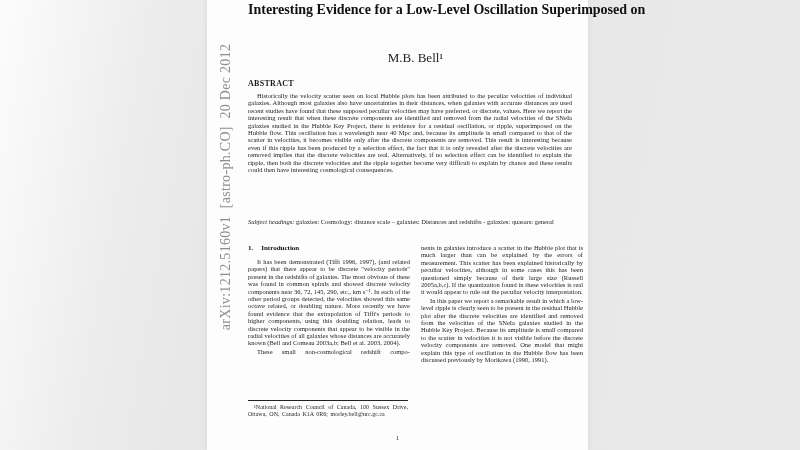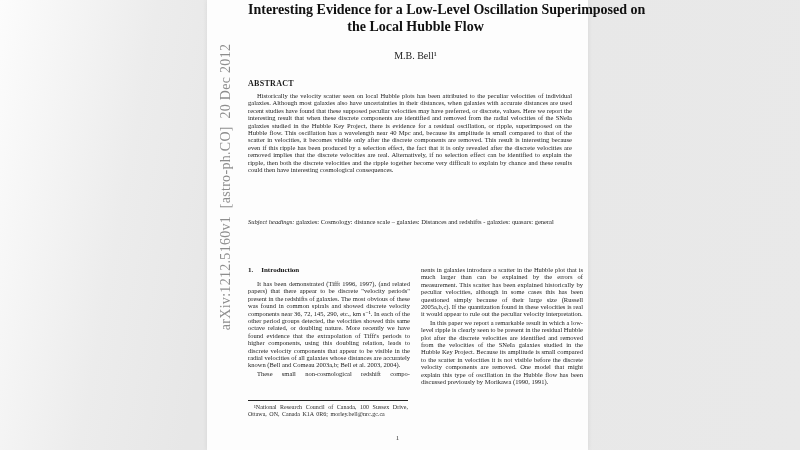--- a/index.html
+++ b/index.html
@@ -44,21 +44,21 @@
     line-height: 17px;
     color: #111;
   }
   .paper-title span { display: block; white-space: nowrap; }
   .author-line {
     position: absolute;
     top: 50px;
     left: 41px;
     width: 335px;
     text-align: center;
-    font-size: 10px;
+    font-size: 13px;
     color: #222;
   }
   .abstract-heading {
     position: absolute;
     top: 79px;
     left: 41px;
     width: 335px;
     text-align: left;
     font-weight: bold;
     font-size: 8px;
@@ -85,21 +85,21 @@
   }
   .subject-headings .sh-label { font-style: italic; }
   .columns {
     position: absolute;
     top: 244px;
     left: 41px;
     width: 335px;
     display: flex;
     gap: 11px;
   }
-  .col { width: 162px; margin-top: 22px; }
+  .col { width: 162px; }
   .section-heading {
     font-size: 7px;
     font-weight: bold;
     margin-bottom: 6px;
     color: #111;
   }
   .section-heading .sec-num { display: inline-block; margin-right: 8px; }
   .body-para {
     font-size: 6.5px;
     line-height: 7.4px;
@@ -142,21 +142,20 @@
 </head>
 <body>
 
 <div class="canvas">
   <div class="paper-page">
 
     <div class="arxiv-stamp">arXiv:1212.5160v1  [astro-ph.CO]  20 Dec 2012</div>
 
     <div class="paper-title">
       <span>Interesting Evidence for a Low-Level Oscillation Superimposed on</span>
-      <span>the Local Hubble Flow</span>
     </div>
 
     <div class="author-line">M.B. Bell¹</div>
 
     <div class="abstract-heading">ABSTRACT</div>
 
     <div class="abstract-body">Historically the velocity scatter seen on local Hubble plots has been attributed to the peculiar velocities of individual galaxies. Although most galaxies also have uncertainties in their distances, when galaxies with accurate distances are used recent studies have found that these supposed peculiar velocities may have preferred, or discrete, values. Here we report the interesting result that when these discrete components are identified and removed from the radial velocities of the SNeIa galaxies studied in the Hubble Key Project, there is evidence for a residual oscillation, or ripple, superimposed on the Hubble flow. This oscillation has a wavelength near 40 Mpc and, because its amplitude is small compared to that of the scatter in velocities, it becomes visible only after the discrete components are removed. This result is interesting because even if this ripple has been produced by a selection effect, the fact that it is only revealed after the discrete velocities are removed implies that the discrete velocities are real. Alternatively, if no selection effect can be identified to explain the ripple, then both the discrete velocities and the ripple together become very difficult to explain by chance and these results could then have interesting cosmological consequences.</div>
 
     <div class="subject-headings">
       <span class="sh-label">Subject headings:</span><span> galaxies: Cosmology: distance scale – galaxies: Distances and redshifts - galaxies: quasars: general</span>

